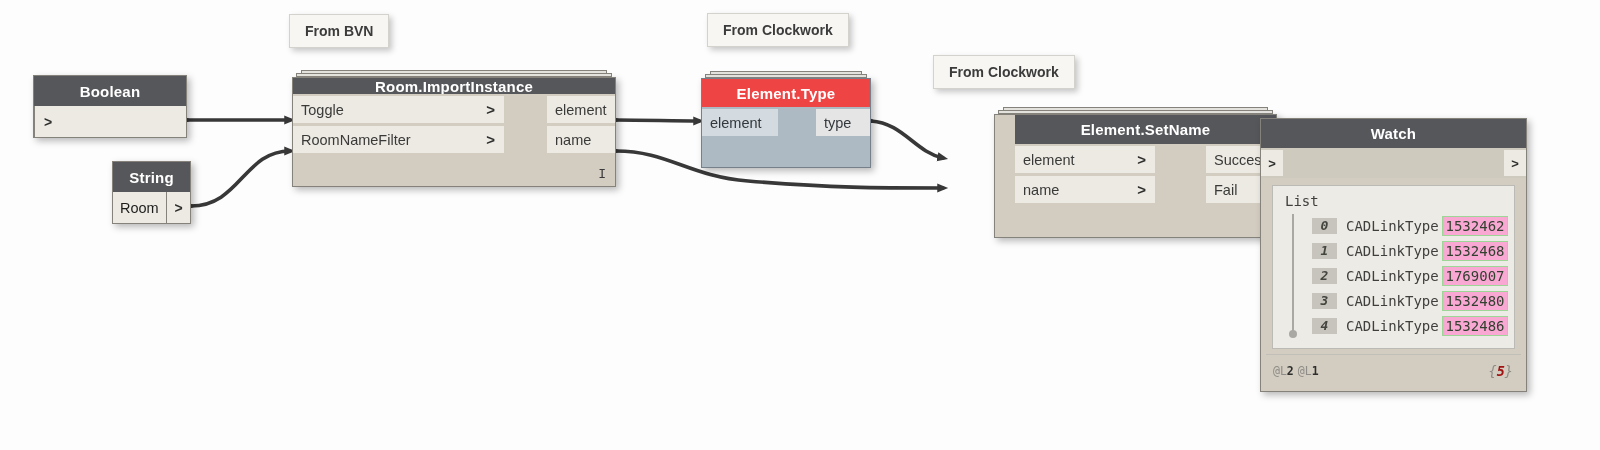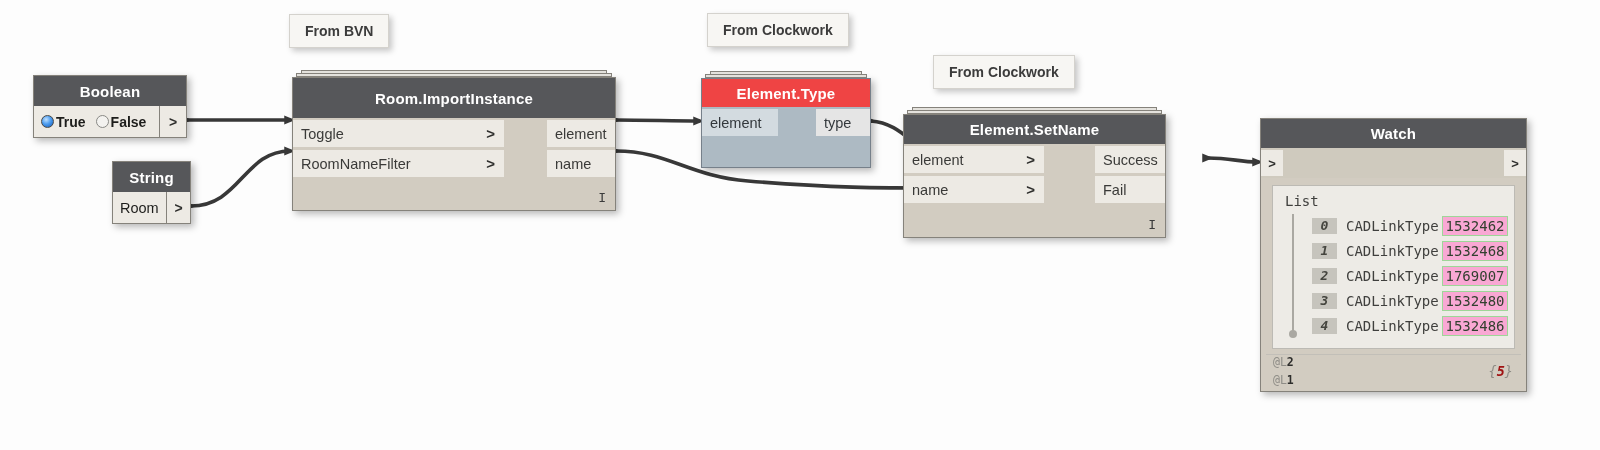--- a/index.html
+++ b/index.html
@@ -41,36 +41,36 @@
   
   #node-string{left:112px;top:161px;width:77px;}
   #node-string .node-header{height:30px;}
   #node-string .str-body{display:flex;height:31px;background:#edeae4;}
   .str-value{flex:1;display:flex;align-items:center;padding-left:7px;font-size:14.5px;font-weight:normal;color:#1d1d1b;}
   .str-out{width:23px;border-left:1px solid #85827b;display:flex;align-items:center;justify-content:center;
            font-weight:bold;font-size:14px;color:#2f2f2d;background:#edeae4;}
 
   
   #node-rii{left:292px;top:77px;width:322px;}
-  #node-rii .node-header{height:40px;}
+  #node-rii .node-header{height:16px;}
   #node-rii .body{position:relative;height:92px;background:#d2ccc1;}
   #node-rii .chip{position:absolute;left:0;width:211px;height:27px;}
   #node-rii .chip.r1{top:2px;} #node-rii .chip.r2{top:32px;}
   #node-rii .outchip{position:absolute;right:0;width:68px;height:27px;}
   #node-rii .outchip.r1{top:2px;} #node-rii .outchip.r2{top:32px;}
 
   
   #node-et{left:701px;top:78px;width:168px;border-color:#76808a;}
   #node-et .node-header{height:28px;background:#ef4444;}
   #node-et .body{position:relative;height:60px;background:#adbac3;}
   #node-et .chip{position:absolute;left:0;top:2px;width:76px;height:27px;background:#d3dbe0;color:#33383c;}
   #node-et .outchip{position:absolute;right:0;top:2px;width:54px;height:27px;background:#e5e5e5;color:#33383c;}
 
   
-  #node-esn{left:903px;top:114px;width:261px;}
+  #node-esn{left:994px;top:114px;width:261px;padding-left:20px;}
   #node-esn .node-header{height:29px;}
   #node-esn .body{position:relative;height:93px;background:#d2ccc1;}
   #node-esn .chip{position:absolute;left:0;width:140px;height:27px;}
   #node-esn .chip.r1{top:2px;} #node-esn .chip.r2{top:32px;}
   #node-esn .outchip{position:absolute;right:0;width:70px;height:27px;}
   #node-esn .outchip.r1{top:2px;} #node-esn .outchip.r2{top:32px;}
 
   
   #node-watch{left:1260px;top:118px;width:265px;height:272px;background:#d2ccc1;}
   #node-watch .node-header{height:29px;}
@@ -85,21 +85,21 @@
   .watch-guide:after{content:"";position:absolute;left:-3px;bottom:-6px;width:8px;height:8px;border-radius:50%;background:#aaa8a2;}
   .watch-rows{position:absolute;left:0;right:0;top:27px;}
   .watch-row{height:25px;display:flex;align-items:center;}
   .w-idx{margin-left:39px;width:25px;height:16px;background:#c6c4bd;color:#45453f;
          font-size:13px;font-style:italic;font-weight:bold;display:flex;align-items:center;justify-content:center;}
   .w-type{margin-left:9px;font-size:14px;}
   .w-val{margin-left:auto;margin-right:6px;width:66px;height:20px;background:#f9a8d4;border:1px solid #9ed698;
          display:flex;align-items:center;justify-content:center;font-size:14px;color:#32402f;box-sizing:border-box;}
   .watch-bottom{position:absolute;left:5px;right:5px;bottom:5px;height:31px;background:#d2ccc1;
       display:flex;align-items:center;border-top:1px solid #c2bfb8;}
-  .levels{display:flex;gap:4px;margin-left:7px;flex-direction:column;}
+  .levels{display:flex;gap:4px;margin-left:7px;}
   .level-tag{font-size:11.5px;font-weight:bold;color:#2e2e2c;font-family:"DejaVu Sans Mono",monospace;}
   .level-tag::first-letter{color:#8f8d87;font-weight:normal;}
   .watch-count{margin-left:auto;margin-right:8px;font-size:13.5px;font-style:italic;font-family:"DejaVu Sans Mono",monospace;}
   .watch-count .brace{color:#8f8d87;}
   .watch-count .num{color:#a01313;font-weight:bold;}
 
   
   .note{position:absolute;z-index:3;background:#f7f6f3;border:1px solid #d4d2cd;color:#3b3b3b;
         font-size:14px;font-weight:600;padding:8px 15px;box-shadow:3px 3px 6px rgba(0,0,0,.22);}
   #note-bvn{left:289px;top:14px;}
@@ -125,30 +125,20 @@
     <path class="wire" marker-start="url(#arr)" marker-end="url(#arr)" d="M1208,158 C1231,158 1239,162 1258,162"></path>
   </svg>
 
   <div class="note" id="note-bvn">From BVN</div>
   <div class="note" id="note-cw1">From Clockwork</div>
   <div class="note" id="note-cw2">From Clockwork</div>
 
   <div class="node" id="node-boolean">
     <div class="node-header">Boolean</div>
     <div class="bool-body">
-      <div class="bool-options">
-        <div class="bool-option sel-candidate sel">
-          <span class="radio"></span>
-          <span>True</span>
-        </div>
-        <div class="bool-option sel-candidate">
-          <span class="radio"></span>
-          <span>False</span>
-        </div>
-      </div>
       <div class="bool-out">&gt;</div>
     </div>
   </div>
 
   <div class="node" id="node-string">
     <div class="node-header">String</div>
     <div class="str-body">
       <div class="str-value">Room</div>
       <div class="str-out">&gt;</div>
     </div>

